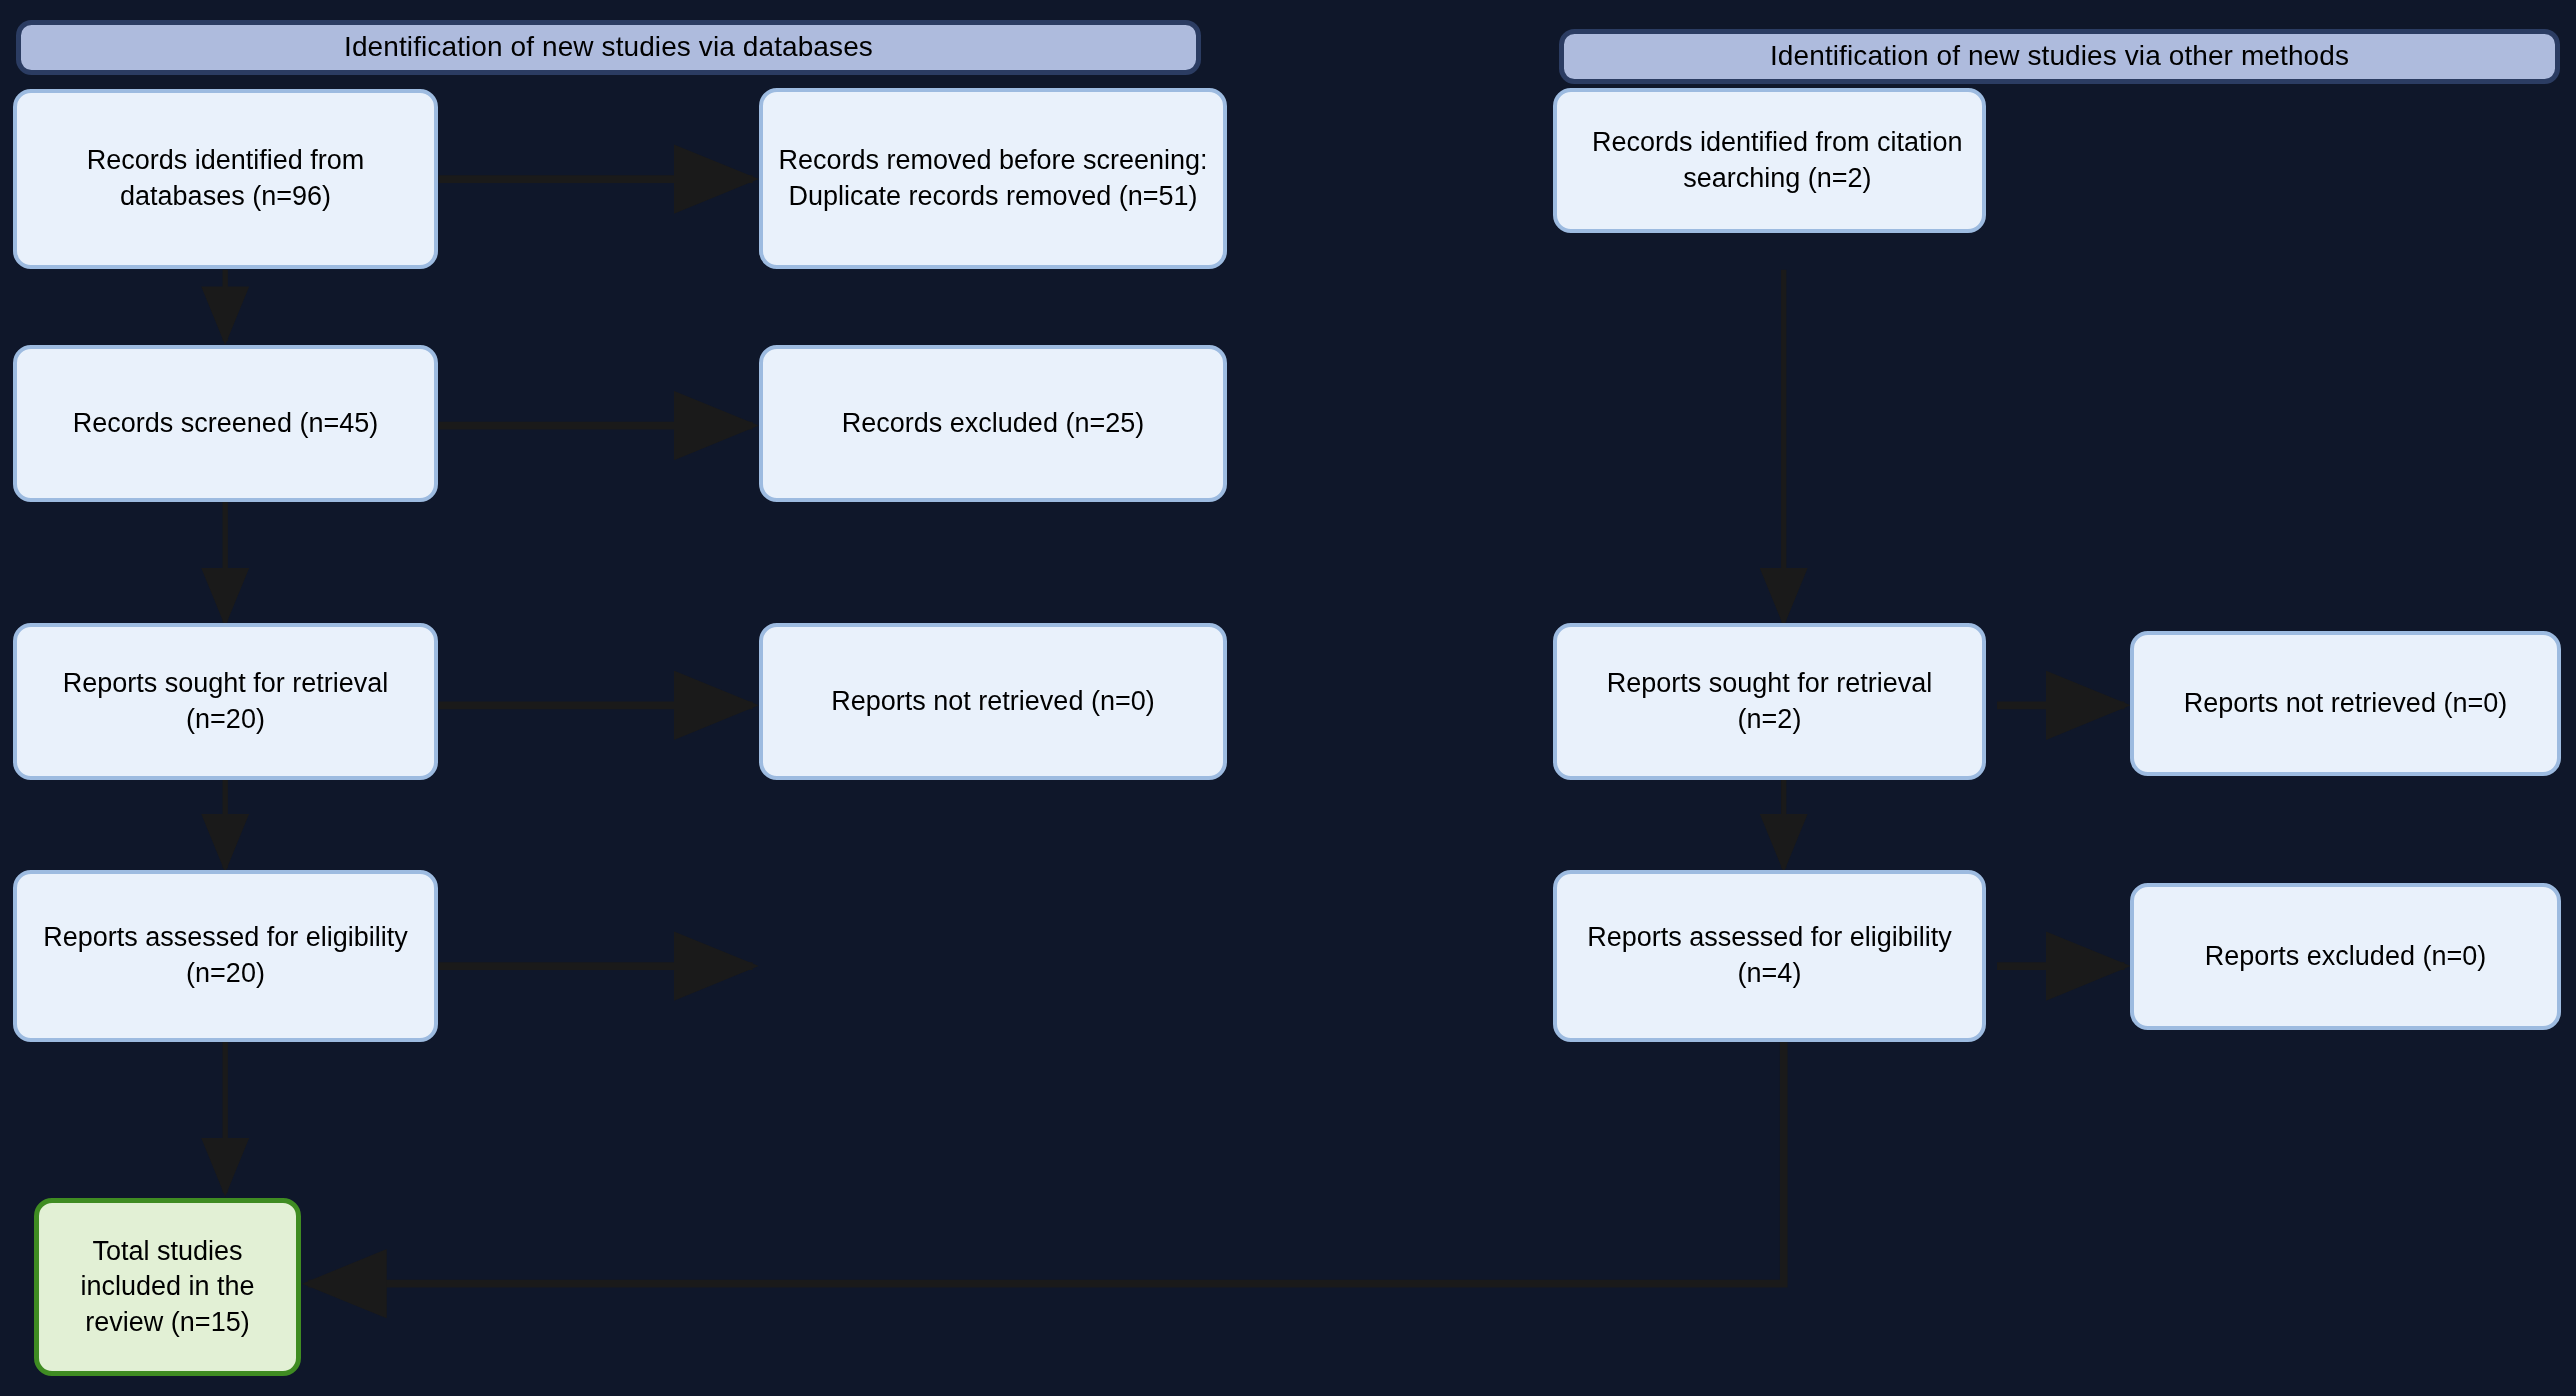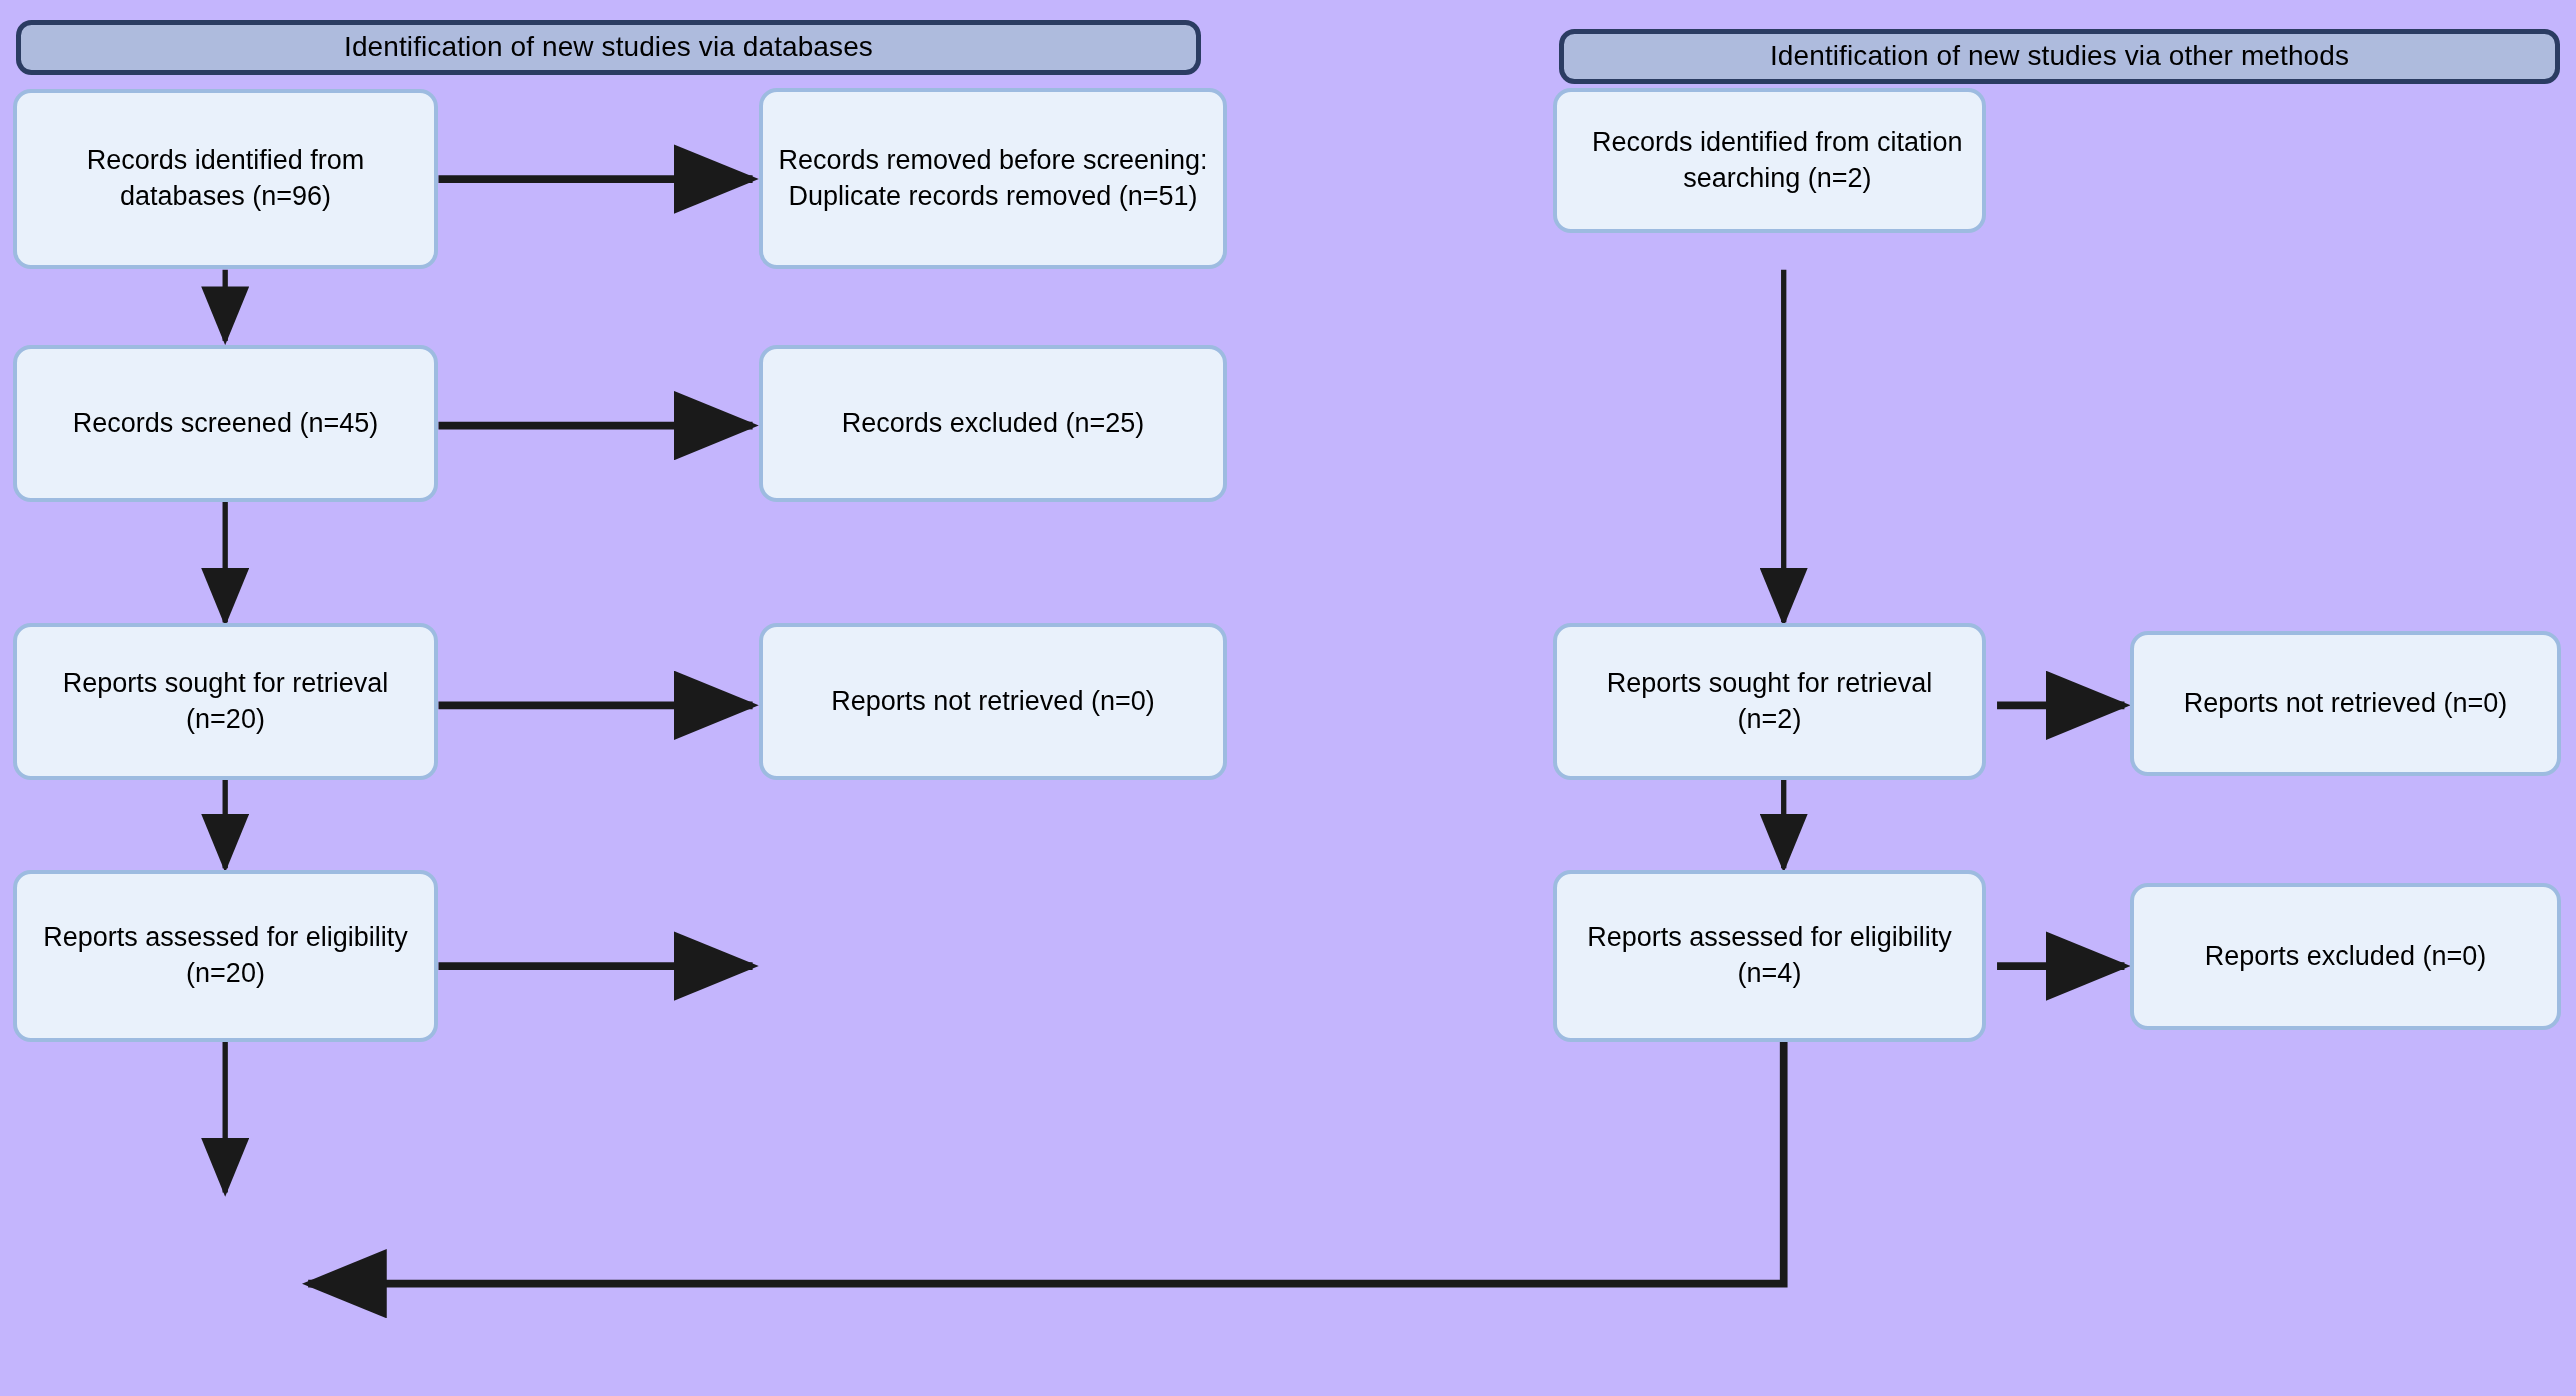--- a/index.html
+++ b/index.html
@@ -7,21 +7,21 @@
     padding: 0;
     background: #ffffff;
   }
   body {
     font-family: "Liberation Sans", sans-serif;
   }
   #canvas {
     position: relative;
     width: 2576px;
     height: 1397px;
-    background: #c4b5fd;
+    background: #0f172a;
     overflow: hidden;
   }
   .band {
     position: absolute;
     box-sizing: border-box;
     background: #aebbdd;
     border: 5.3px solid #2b3c62;
     border-radius: 15.4px;
     display: flex;
     align-items: center;
@@ -153,15 +153,18 @@
   </div>
 
   <div class="node" style="left:1553px; top:870px; width:433px; height:172px;">
     <span>Reports assessed for eligibility (n=4)</span>
   </div>
 
   <div class="node" style="left:2130px; top:883px; width:431px; height:147px;">
     <span>Reports excluded (n=0)</span>
   </div>
 
+  <div class="node green" style="left:34px; top:1198px; width:267px; height:178px;">
+    <span>Total studies included in the review (n=15)</span>
+  </div>
 
 </div>
 
 
 </body></html>

